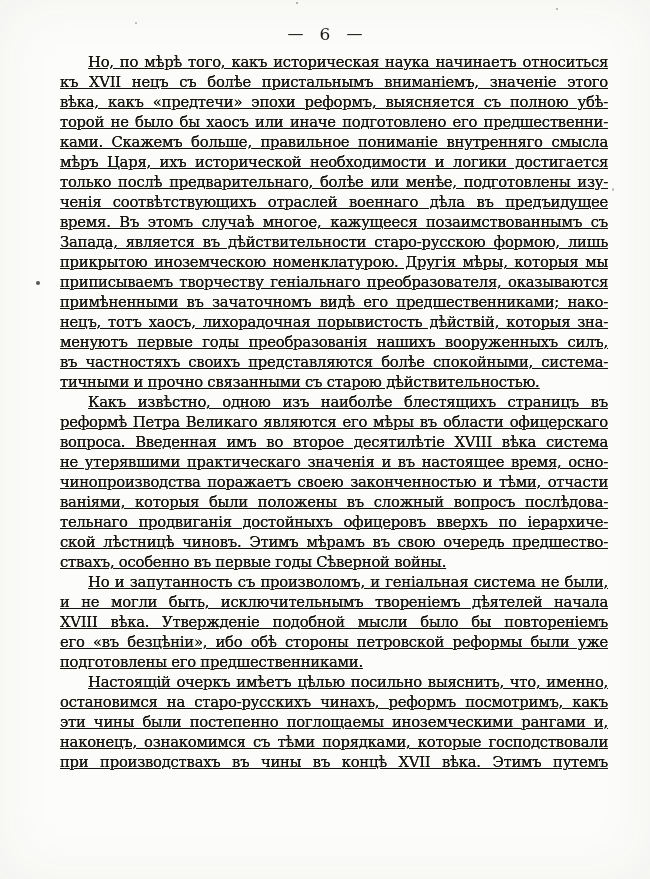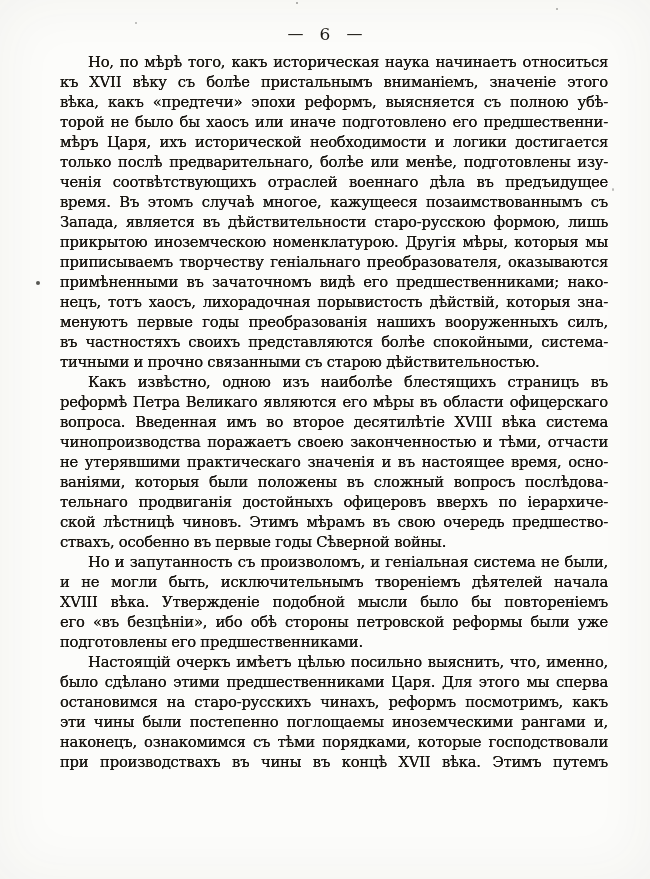--- a/index.html
+++ b/index.html
@@ -40,20 +40,21 @@
   }
   .text-block {
     position: absolute;
     top: 52px;
     left: 60px;
     width: 548px;
   }
   .paragraph {
     margin: 0;
     padding: 0;
+    text-decoration: underline;
   }
   .line {
     font-size: 14.8px;
     line-height: 20px;
     height: 20px;
     letter-spacing: -0.25px;
     text-align: justify;
     text-align-last: justify;
     text-shadow: 0 0 0.3px currentColor;
     overflow: visible;
@@ -83,57 +84,57 @@
 
   <div class="header">
     <span class="dash">—</span>
     <span class="pagenum">6</span>
     <span class="dash">—</span>
   </div>
 
   <div class="text-block" id="text-block">
       <div class="paragraph">
         <div class="line indent">Но, по мѣрѣ того, какъ историческая наука начинаетъ относиться</div>
-        <div class="line">къ XVII вѣку съ болѣе пристальнымъ вниманіемъ, значеніе этого</div>
+        <div class="line">къ XVII нецъ съ болѣе пристальнымъ вниманіемъ, значеніе этого</div>
         <div class="line">вѣка, какъ «предтечи» эпохи реформъ, выясняется съ полною убѣ-</div>
         <div class="line">торой не было бы хаосъ или иначе подготовлено его предшественни-</div>
+        <div class="line">ками. Скажемъ больше, правильное пониманіе внутренняго смысла</div>
         <div class="line">мѣръ Царя, ихъ исторической необходимости и логики достигается</div>
         <div class="line">только послѣ предварительнаго, болѣе или менѣе, подготовлены изу-</div>
         <div class="line">ченія соотвѣтствующихъ отраслей военнаго дѣла въ предъидущее</div>
         <div class="line">время. Въ этомъ случаѣ многое, кажущееся позаимствованнымъ съ</div>
         <div class="line">Запада, является въ дѣйствительности старо-русскою формою, лишь</div>
         <div class="line">прикрытою иноземческою номенклатурою. Другія мѣры, которыя мы</div>
         <div class="line">приписываемъ творчеству геніальнаго преобразователя, оказываются</div>
         <div class="line">примѣненными въ зачаточномъ видѣ его предшественниками; нако-</div>
         <div class="line">нецъ, тотъ хаосъ, лихорадочная порывистость дѣйствій, которыя зна-</div>
         <div class="line">менуютъ первые годы преобразованія нашихъ вооруженныхъ силъ,</div>
         <div class="line">въ частностяхъ своихъ представляются болѣе спокойными, система-</div>
         <div class="line no-stretch">тичными и прочно связанными съ старою дѣйствительностью.</div>
       </div>
       <div class="paragraph">
         <div class="line indent">Какъ извѣстно, одною изъ наиболѣе блестящихъ страницъ въ</div>
         <div class="line">реформѣ Петра Великаго являются его мѣры въ области офицерскаго</div>
         <div class="line">вопроса. Введенная имъ во второе десятилѣтіе XVIII вѣка система</div>
+        <div class="line">не утерявшими практическаго значенія и въ настоящее время, осно-</div>
         <div class="line">чинопроизводства поражаетъ своею законченностью и тѣми, отчасти</div>
-        <div class="line">не утерявшими практическаго значенія и въ настоящее время, осно-</div>
         <div class="line">ваніями, которыя были положены въ сложный вопросъ послѣдова-</div>
         <div class="line">тельнаго продвиганія достойныхъ офицеровъ вверхъ по іерархиче-</div>
         <div class="line">ской лѣстницѣ чиновъ. Этимъ мѣрамъ въ свою очередь предшество-</div>
         <div class="line no-stretch">ствахъ, особенно въ первые годы Сѣверной войны.</div>
       </div>
       <div class="paragraph">
         <div class="line indent">Но и запутанность съ произволомъ, и геніальная система не были,</div>
         <div class="line">и не могли быть, исключительнымъ твореніемъ дѣятелей начала</div>
         <div class="line">XVIII вѣка. Утвержденіе подобной мысли было бы повтореніемъ</div>
         <div class="line">его «въ безцѣніи», ибо обѣ стороны петровской реформы были уже</div>
         <div class="line no-stretch">подготовлены его предшественниками.</div>
       </div>
       <div class="paragraph">
         <div class="line indent">Настоящій очеркъ имѣетъ цѣлью посильно выяснить, что, именно,</div>
-        <div class="line">было сдѣлано этими предшественниками Царя. Для этого мы сперва</div>
         <div class="line">остановимся на старо-русскихъ чинахъ, реформъ посмотримъ, какъ</div>
         <div class="line">эти чины были постепенно поглощаемы иноземческими рангами и,</div>
         <div class="line">наконецъ, ознакомимся съ тѣми порядками, которые господствовали</div>
         <div class="line">при производствахъ въ чины въ концѣ XVII вѣка. Этимъ путемъ</div>
       </div>
     </div>
 
   <div class="speck s1"></div>
   <div class="speck s2"></div>
   <div class="speck s3"></div>

